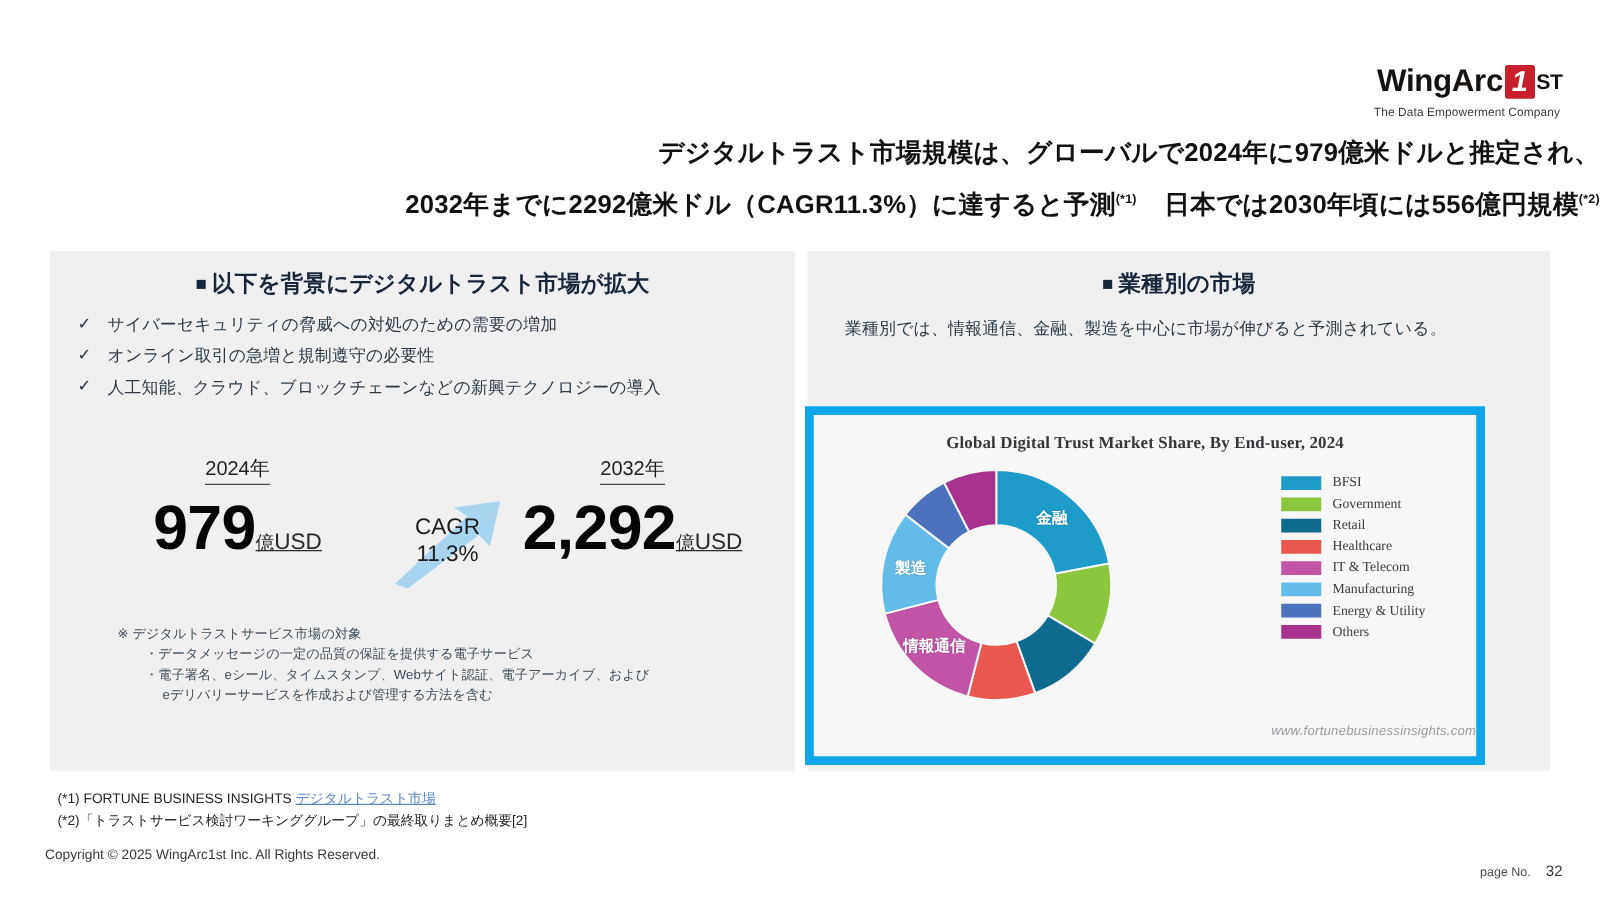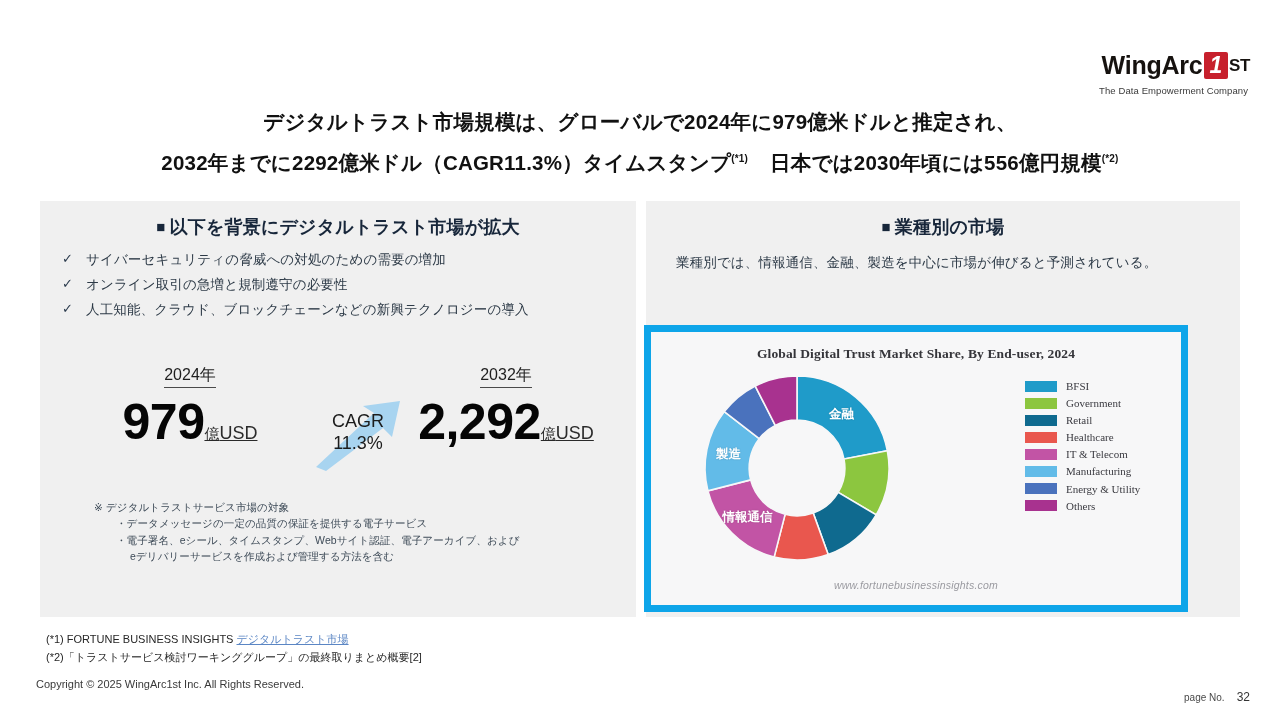--- a/index.html
+++ b/index.html
@@ -36,21 +36,21 @@
   }
   .logo-st{font-size:17px;font-weight:700;letter-spacing:-.02em;}
   .logo-tag{
     font-size:9.5px;color:#3a3a3a;margin-top:6px;letter-spacing:.01em;
     text-align:right;padding-right:2px;
   }
 
   
   .lead{
     position:absolute;left:0;right:0;top:108px;
-    text-align:center;font-weight:700;color:#111;
+    text-align:right;font-weight:700;color:#111;
   }
   .lead .l1{font-size:20.5px;letter-spacing:.01em;}
   .lead .l2{font-size:20.5px;letter-spacing:.01em;margin-top:13px;}
   .sup{font-size:10px;vertical-align:super;font-weight:700;}
   .gapsp{display:inline-block;width:22px;}
 
   
   .panel{
     position:absolute;top:201px;height:416px;
     background:#f0f0f0;
@@ -130,21 +130,21 @@
   .legend{
     position:absolute;right:10px;top:48px;width:146px;
   }
   .leg-row{display:flex;align-items:center;margin-bottom:5.1px;}
   .leg-sw{width:32px;height:11px;flex:0 0 32px;margin-right:9px;}
   .leg-lab{
     font-family:"Liberation Serif","DejaVu Serif",serif;
     font-size:11px;color:#3a3a40;white-space:nowrap;
   }
   .watermark{
-    position:absolute;left:0;right:0;bottom:14px;text-align:center;
+    position:absolute;left:0;right:0;bottom:14px;text-align:right;
     font-size:10.5px;font-style:italic;color:#9a9aa0;letter-spacing:.02em;
   }
   .donut-label{
     position:absolute;color:#fff;font-weight:700;font-size:12.5px;
     text-shadow:0 0 2px rgba(0,0,0,.18);white-space:nowrap;
   }
 
   
   .foot-src{
     position:absolute;left:46px;top:631px;
@@ -172,21 +172,21 @@
       <span>WingArc</span>
         <span class="logo-one">1</span>
         <span class="logo-st">ST</span>
     </div>
     <div class="logo-tag">The Data Empowerment Company</div>
   </div>
 
   <div class="lead">
     <div class="l1">デジタルトラスト市場規模は、グローバルで2024年に979億米ドルと推定され、</div>
     <div class="l2">
-      <span>2032年までに2292億米ドル（CAGR11.3%）タイムスタンプ</span><span class="sup">(*1)</span><span class="gapsp"></span><span>日本では2030年頃には556億円規模</span><span class="sup">(*2)</span>
+      <span>2032年までに2292億米ドル（CAGR11.3%）に達すると予測</span><span class="sup">(*1)</span><span class="gapsp"></span><span>日本では2030年頃には556億円規模</span><span class="sup">(*2)</span>
     </div>
   </div>
 
   <div class="panel panel-left">
     <div class="panel-head">
       <span class="sq">■</span><span>以下を背景にデジタルトラスト市場が拡大</span>
     </div>
 
     <div class="bullets">
       <div class="bullet">

